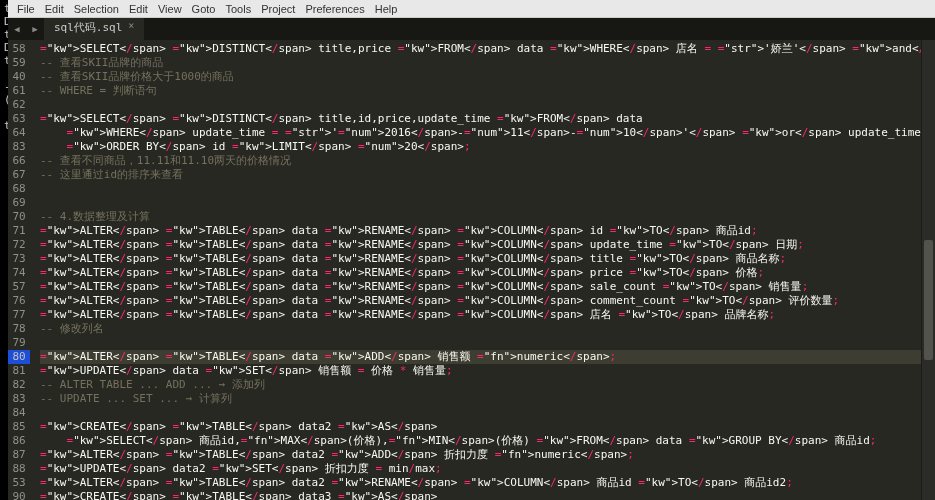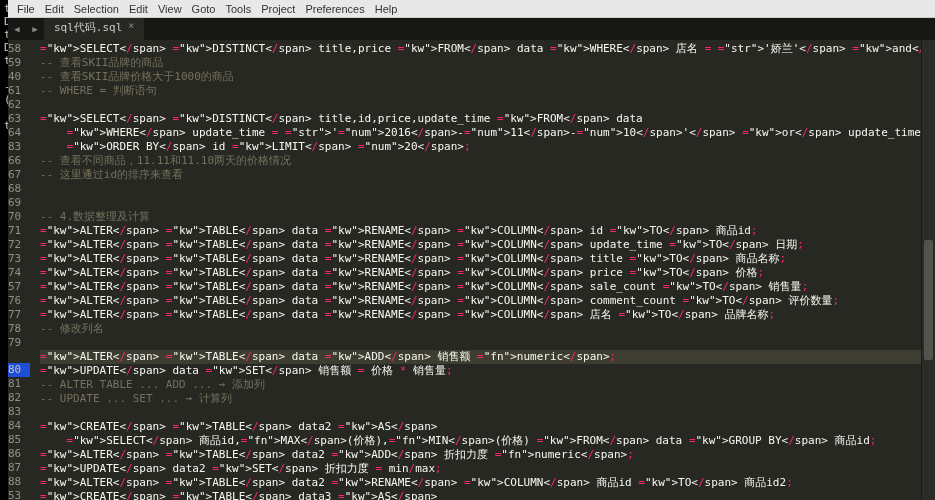--- a/index.html
+++ b/index.html
@@ -6,22 +6,22 @@
 body { width:935px; height:500px; font-family:Consolas,monospace; font-size:11px; display:flex; overflow:hidden; }
 .left { width:587px; height:500px; background:#000; color:#ccc; padding:2px 4px; line-height:13px; white-space:pre; overflow:hidden; }
 .right { flex:1; height:500px; background:#272822; display:flex; flex-direction:column; }
 .menubar { height:18px; background:#e8e8e8; display:flex; align-items:center; padding:0 4px; font-size:11px; color:#333; font-family:sans-serif; border-bottom:1px solid #ccc; }
 .menubar span { padding:0 5px; cursor:default; }
 .tabbar { height:22px; background:#171814; display:flex; align-items:center; }
 .tabnav { width:18px; height:22px; display:flex; align-items:center; justify-content:center; color:#888; font-size:9px; }
 .tab { background:#272822; color:#ccc; padding:2px 10px; font-size:11px; display:flex; gap:6px; height:22px; }
 .tab .close { color:#888; font-size:10px; }
 .editor { flex:1; display:flex; overflow:hidden; font-size:11px; line-height:14px; }
-.gutter { width:28px; background:#272822; color:#8f908a; text-align:left; padding:2px 6px 0 0; }
-.gutter .cur { background:#1d4ed8; color:#c2c2bf;margin-top:13px; }
+.gutter { width:28px; background:#272822; color:#8f908a; text-align:center; padding:2px 6px 0 0; }
+.gutter .cur { background:#1d4ed8; color:#c2c2bf; }
 .code { flex:1; padding:2px 0 0 4px; color:#f8f8f2; white-space:pre; }
 .code .cur { background:#3e3d32; display:inline-block; width:100%; }.cm{color:#75715e}.op{color:#f92672}
 .scroll { width:14px; background:#2b2c27; border-left:1px solid #1b1c18; position:absolute; right:0; top:40px; bottom:0; }
 .scroll-thumb { position:absolute; left:2px; right:2px; top:200px; height:120px; background:#52534d; border-radius:2px; }
 </style>
 </head>
 <body>
 
 <div class="left"><div id="term">tw=# DELETE FROM data WHERE sale_count IS NULL;
 DELETE 2354

